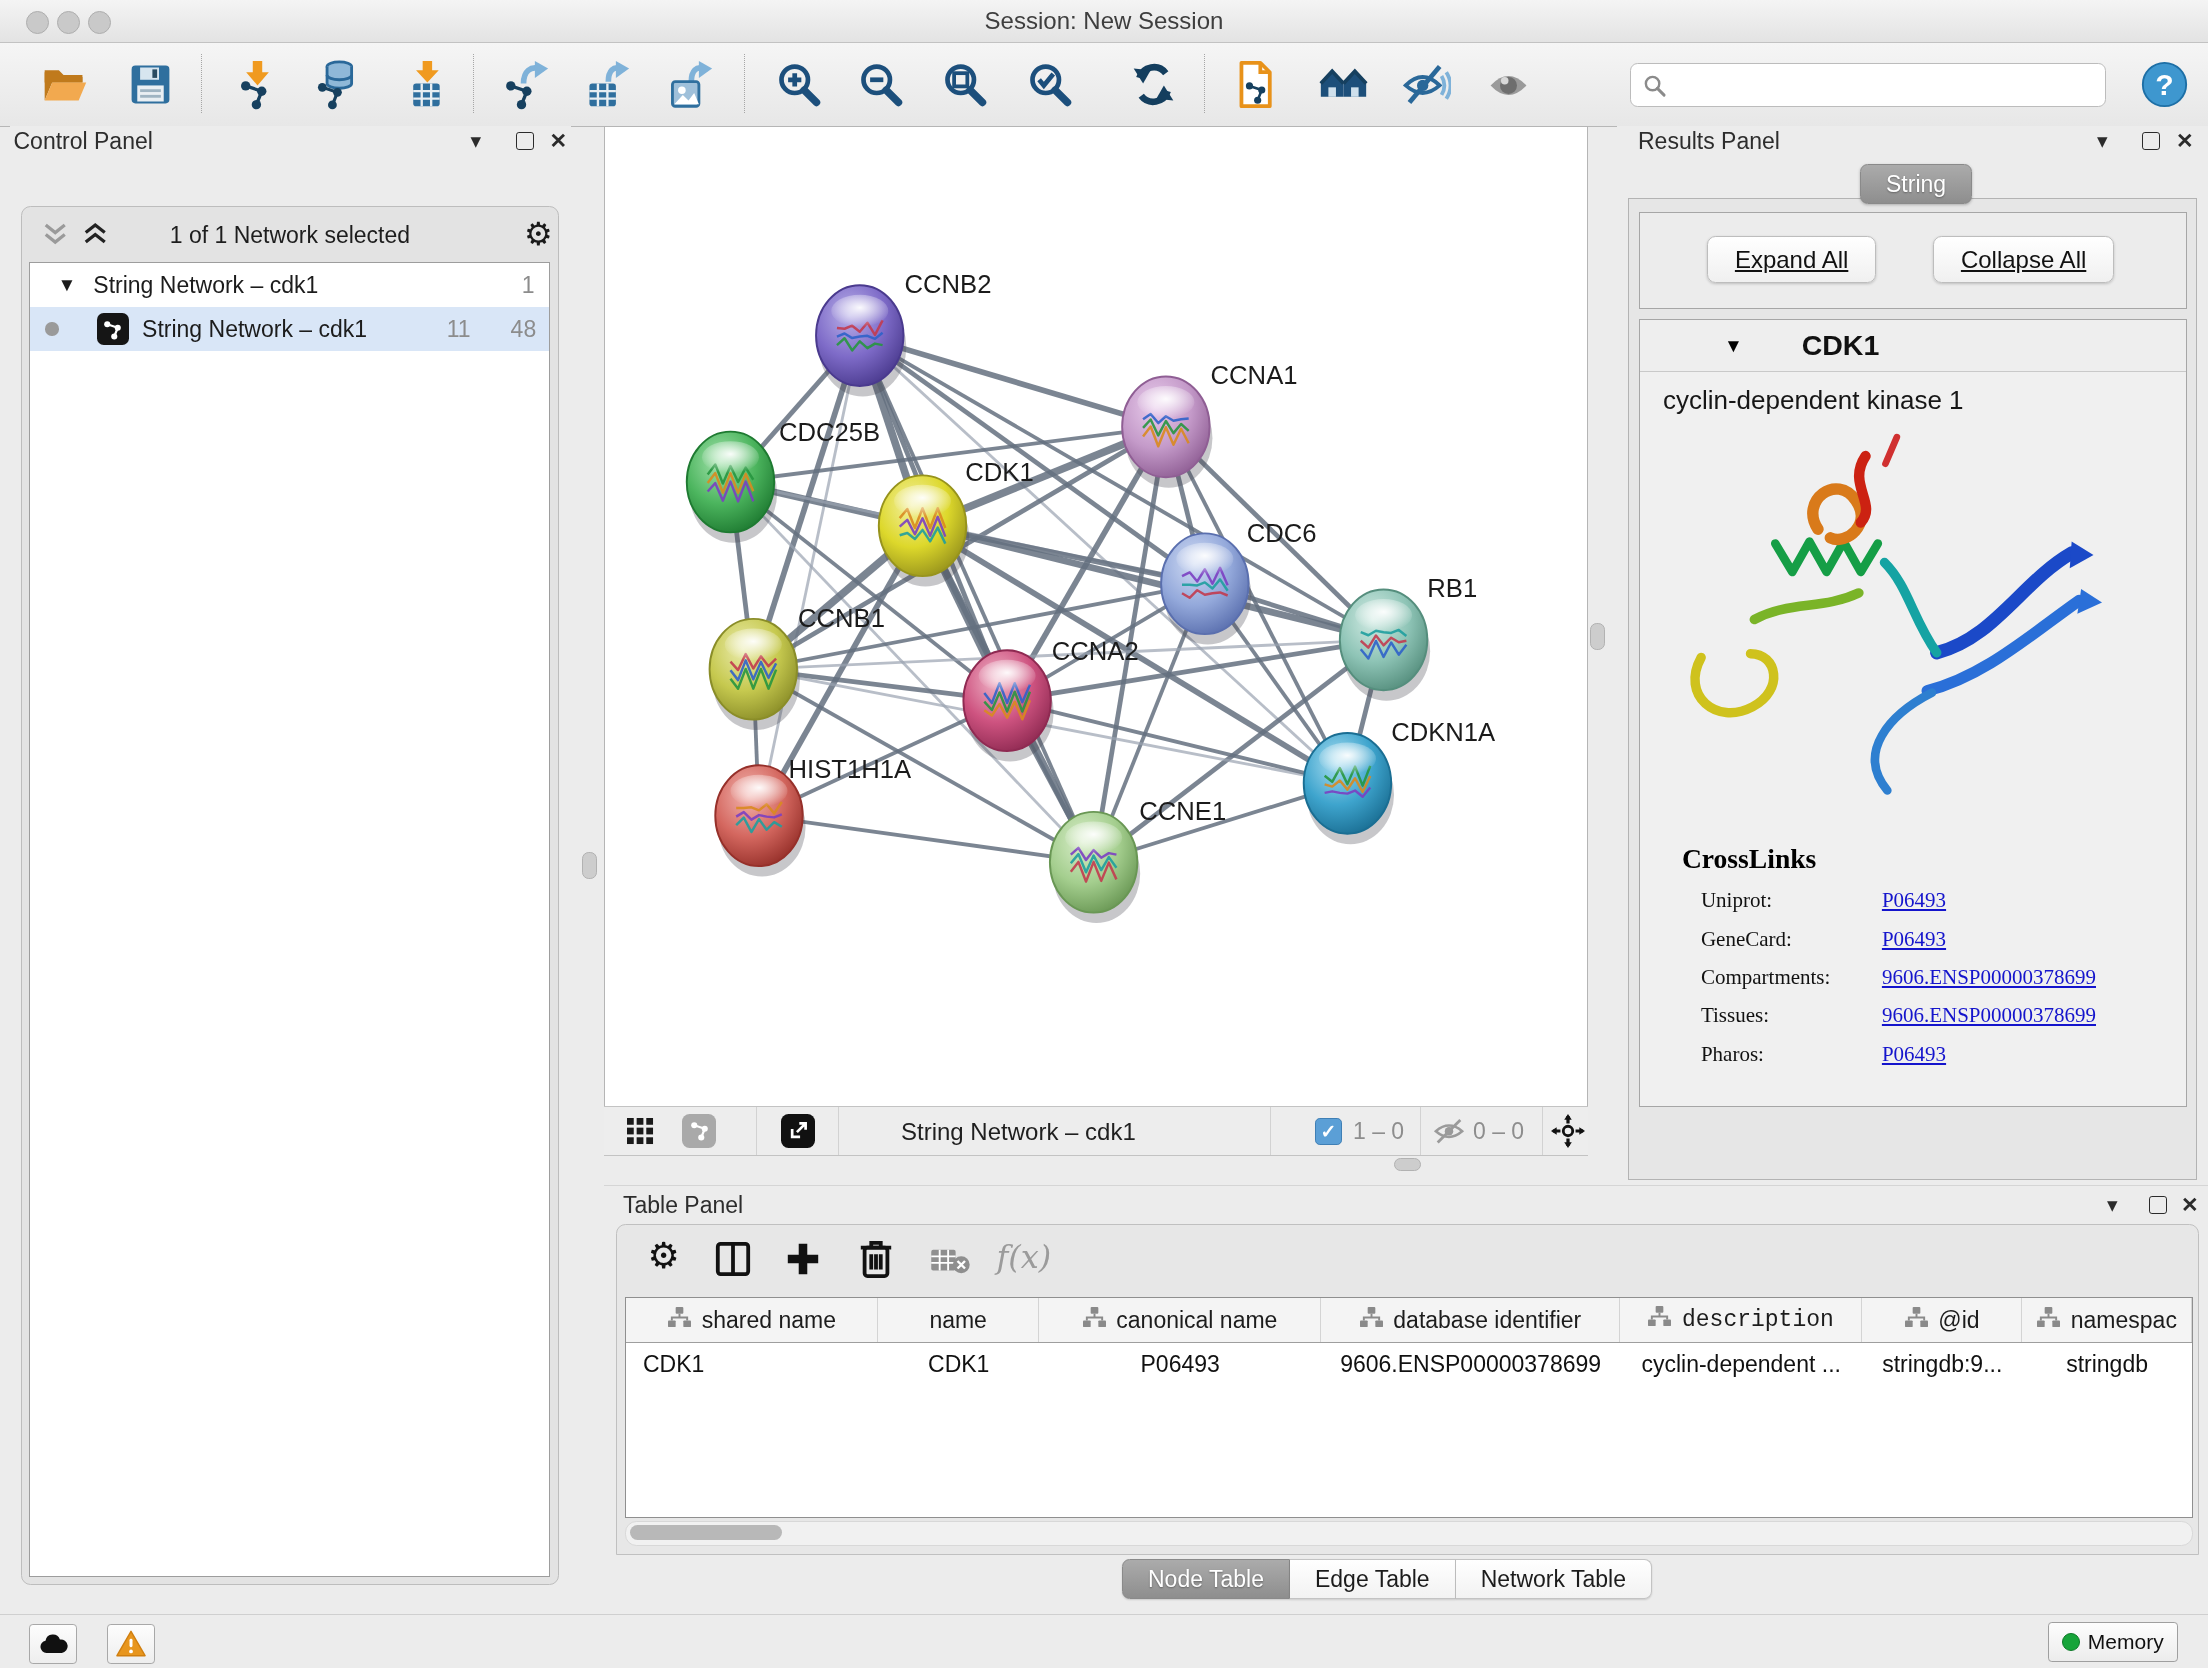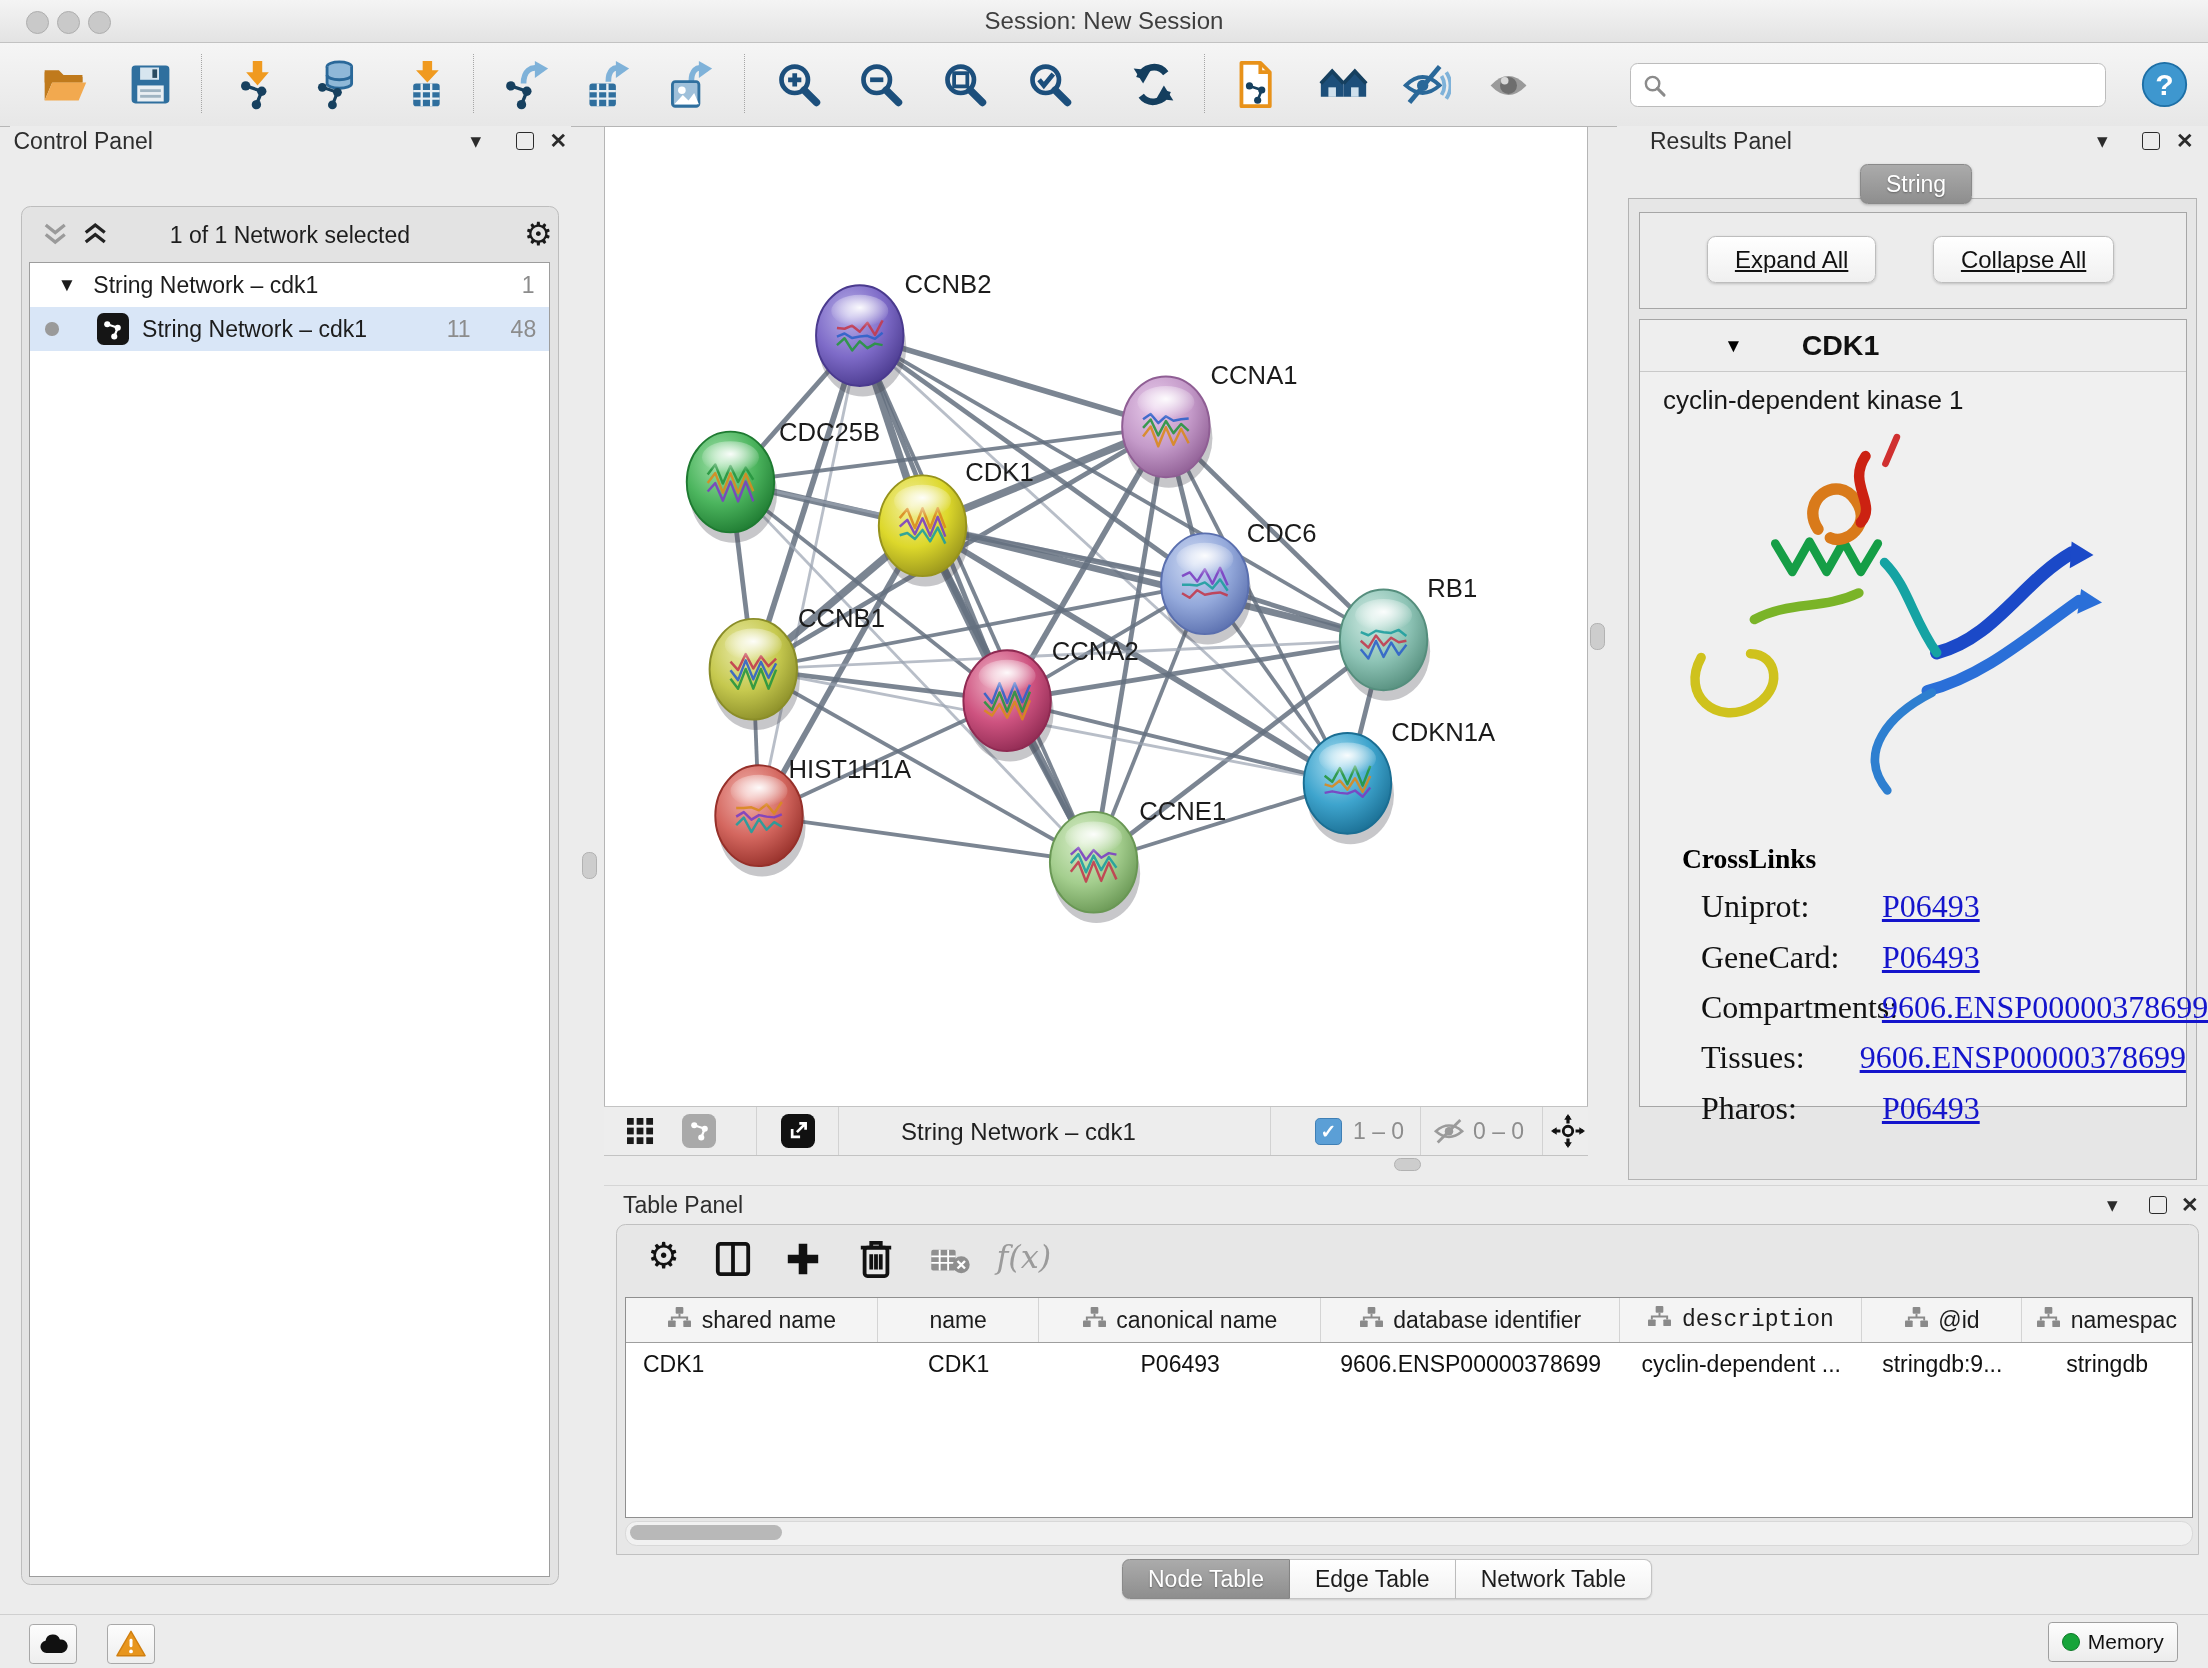--- a/index.html
+++ b/index.html
@@ -37,21 +37,21 @@
   .foot-txt{font-size:23px;color:#8d8d8d;}
   #net-check{position:absolute;left:711px;top:10.5px;width:25px;height:25px;background:#5b9fd6;border:1px solid #3f7fb5;border-radius:4.8px;color:#fff;font-size:19px;font-weight:bold;text-align:center;line-height:25px;}
   
   #results-panel{left:1617px;top:126px;width:592px;height:1060px;background:#ececec;}
   #rp-box{position:absolute;left:11.4px;top:72px;width:567px;height:980px;background:#e6e6e6;border:1px solid #b3b3b3;}
   #rp-btnbox{position:absolute;left:9.5px;top:13.3px;width:546px;height:95px;border:1px solid #a6a6a6;background:#ececec;}
   .rbtn{font-size:24px;color:#111;background:linear-gradient(#ffffff,#f0f0f0);border:1px solid #bdbdbd;border-radius:8.6px;padding:8.6px 27px;box-shadow:0 1px 2.9px rgba(0,0,0,.2);text-decoration:underline;}
   #rp-entry{position:absolute;left:9.5px;top:120px;width:546px;height:786px;border:1px solid #a6a6a6;background:#f0f0f0;}
   #rp-entry-head{height:51px;border-bottom:1px solid #c9c9c9;display:flex;align-items:center;background:#eeeeee;}
   .serif{font-family:"Liberation Serif",serif;}
-  .cl-row{display:flex;margin:13.3px 0 13.3px 61px;font-size:32px;}
+  .cl-row{display:flex;margin:13.3px 0 13.3px 61px;font-size:21px;}
   .cl-row .cl-label{width:181px;color:#111;}
   .cl-row a{color:#1414cc;text-decoration:underline;}
   
   #table-panel{left:604px;top:1185px;width:1605px;height:424px;background:#ececec;border-top:1px solid #d5d5d5;}
   #tp-box{position:absolute;left:12.4px;top:38px;width:1581px;height:329px;background:#e7e7e7;border:1px solid #c0c0c0;border-radius:9.5px 9.5px 0 0;}
   #tp-table{position:absolute;left:7.6px;top:72px;width:1566px;height:219px;background:#fff;border:1px solid #8f8f8f;overflow:hidden;}
   #tp-header{display:flex;height:44px;background:#f4f4f4;border-bottom:1.9px solid #9e9e9e;}
   .th{display:flex;align-items:center;justify-content:center;gap:9.5px;font-size:23px;color:#1c1c1c;border-right:1px solid #d4d4d4;box-sizing:border-box;overflow:hidden;white-space:nowrap;}
   #tp-row{display:flex;height:42px;align-items:center;}
   .td{font-size:23px;color:#111;box-sizing:border-box;overflow:hidden;white-space:nowrap;text-align:center;}
@@ -537,21 +537,21 @@
       <polygon points="0,18 6,14 6,22" fill="#111"></polygon>
         <polygon points="36,18 30,14 30,22" fill="#111"></polygon>
     </svg>
   </div>
 
   <div class="splitter" style="left:582px;top:852px;width:13.3px;height:25px"></div>
   <div class="splitter" style="left:1590px;top:623px;width:13.3px;height:25px"></div>
   <div class="splitter" style="left:1394px;top:1158px;width:25px;height:11.4px"></div>
 
   <div id="results-panel" class="abs">
-    <div style="position:absolute;left:33px;top:1.9px" class="panel-head">Results Panel</div>
+    <div style="position:absolute;left:21px;top:1.9px" class="panel-head">Results Panel</div>
     <span class="pctl abs" style="left:480px;top:3.8px">▾</span>
     <span class="float-ic abs" style="left:525px;top:5.7px"></span>
     <span class="pctl abs" style="left:559px;top:3.8px;font-weight:bold">✕</span>
 
     <div class="abs" style="left:243px;top:38px;z-index:3;font-size:23px;color:#fff;text-shadow:0 1px 1.9px rgba(0,0,0,.35);background:linear-gradient(#ababab,#8e8e8e);border:1px solid #8a8a8a;border-radius:7.6px;padding:5.7px 25px;box-shadow:0 1px 2.9px rgba(0,0,0,.25)">String</div>
 
     <div id="rp-box">
       <div id="rp-btnbox">
         <button class="rbtn abs" style="left:67px;top:23px">Expand All</button>
         <button class="rbtn abs" style="left:293px;top:23px">Collapse All</button>

